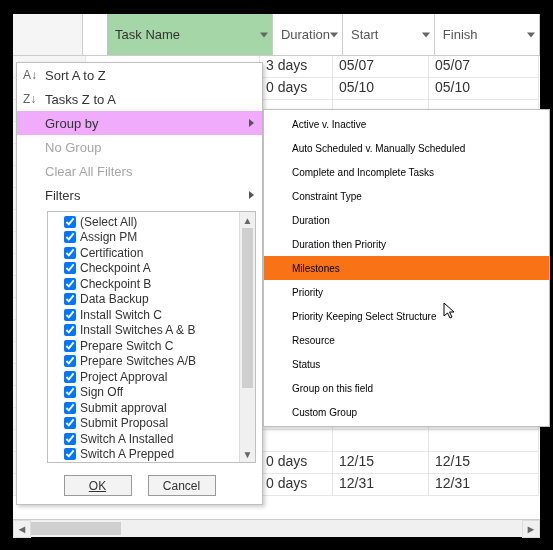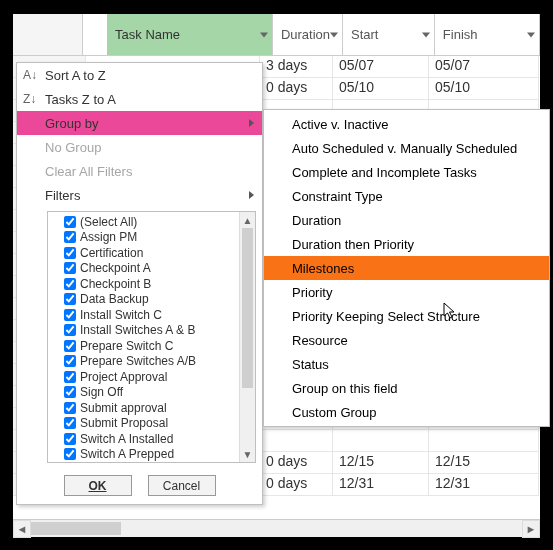--- a/index.html
+++ b/index.html
@@ -17,34 +17,34 @@
 .grid-rows .row { display: flex; height: 22px; }
 .cell { border-right: 1px solid #e6e6e6; border-bottom: 1px solid #e6e6e6; font-size: 14px; color: #333; padding: 1px 6px; }
 .cell.rowhead { width: 73px; background: #f5f5f5; }
 .cell.taskname { width: 174px; }
 .cell.duration { width: 73px; }
 .cell.start { width: 96px; }
 .cell.finish { width: 110px; }
 .menu { position: absolute; left: 3px; top: 48px; width: 247px; background: #fff; border: 1px solid #bfbfbf; box-shadow: 2px 2px 4px rgba(0,0,0,0.2); font-size: 13px; color: #333; }
 .menu-item { display: flex; align-items: center; height: 24px; padding-left: 28px; position: relative; }
 .menu-item.disabled { color: #a6a6a6; }
-.menu-item.sel { background: #ec4899; }
+.menu-item.sel { background: #f0abfc; }
 .menu-item .sub-arrow { position: absolute; right: 8px; width: 0; height: 0; border-top: 4px solid transparent; border-bottom: 4px solid transparent; border-left: 5px solid #555; }
 .menu-icon { position: absolute; left: 6px; top: 50%; transform: translateY(-50%); font-size: 12px; color: #666; }
 .filterbox { margin: 4px 6px 6px 30px; border: 1px solid #bfbfbf; height: 252px; overflow: hidden; position: relative; }
 .filterlist { position: absolute; inset: 0 16px 0 0; overflow: hidden; padding: 2px 0; }
 .filteritem { display: flex; align-items: center; height: 15.5px; padding-left: 16px; font-size: 12px; color: #333; }
 .filteritem input { margin-right: 4px; width: 12px; height: 12px; }
 .fscroll { position: absolute; right: 0; top: 0; bottom: 0; width: 16px; background: #f0f0f0; border-left: 1px solid #ddd; }
 .fscroll .arrow { height: 16px; display: flex; align-items: center; justify-content: center; color: #666; font-size: 10px; }
 .fscroll .thumb { position: absolute; left: 2px; right: 2px; top: 16px; height: 160px; background: #cfcfcf; }
 .btnrow { display: flex; justify-content: center; gap: 16px; padding: 6px 0 8px; }
 .btn { width: 68px; height: 21px; border: 1px solid #999; background: #f3f3f3; font-size: 12px; color: #333; display: flex; align-items: center; justify-content: center; }
-.btn.primary { text-decoration: underline; font-weight: bold; }
-.submenu { position: absolute; left: 250px; top: 95px; width: 287px; background: #fff; border: 1px solid #bfbfbf; box-shadow: 2px 2px 4px rgba(0,0,0,0.2); font-size: 13px; padding: 2px 0; }
+.btn.primary { text-decoration: underline; }
+.submenu { position: absolute; left: 250px; top: 95px; width: 287px; background: #fff; border: 1px solid #bfbfbf; box-shadow: 2px 2px 4px rgba(0,0,0,0.2); font-size: 10px; padding: 2px 0; }
 .submenu-item { height: 24px; display: flex; align-items: center; padding-left: 28px; }
 .submenu-item.sel { background: #f97316; }
 .cursor { position: absolute; left: 430px; top: 288px; pointer-events: none; }
 .hscroll { position: absolute; left: 0; right: 0; bottom: 0; height: 18px; background: #f0f0f0; border-top: 1px solid #ccc; display: flex; align-items: center; justify-content: space-between; }
 .hscroll .arrow { width: 18px; height: 18px; display: flex; align-items: center; justify-content: center; color: #666; font-size: 11px; border: 1px solid #ddd; }
 .hscroll .track { flex: 1; height: 100%; position: relative; }
 .hscroll .thumb { position: absolute; left: 0; width: 90px; top: 2px; bottom: 2px; background: #cfcfcf; }
 </style>
 </head>
 <body>

